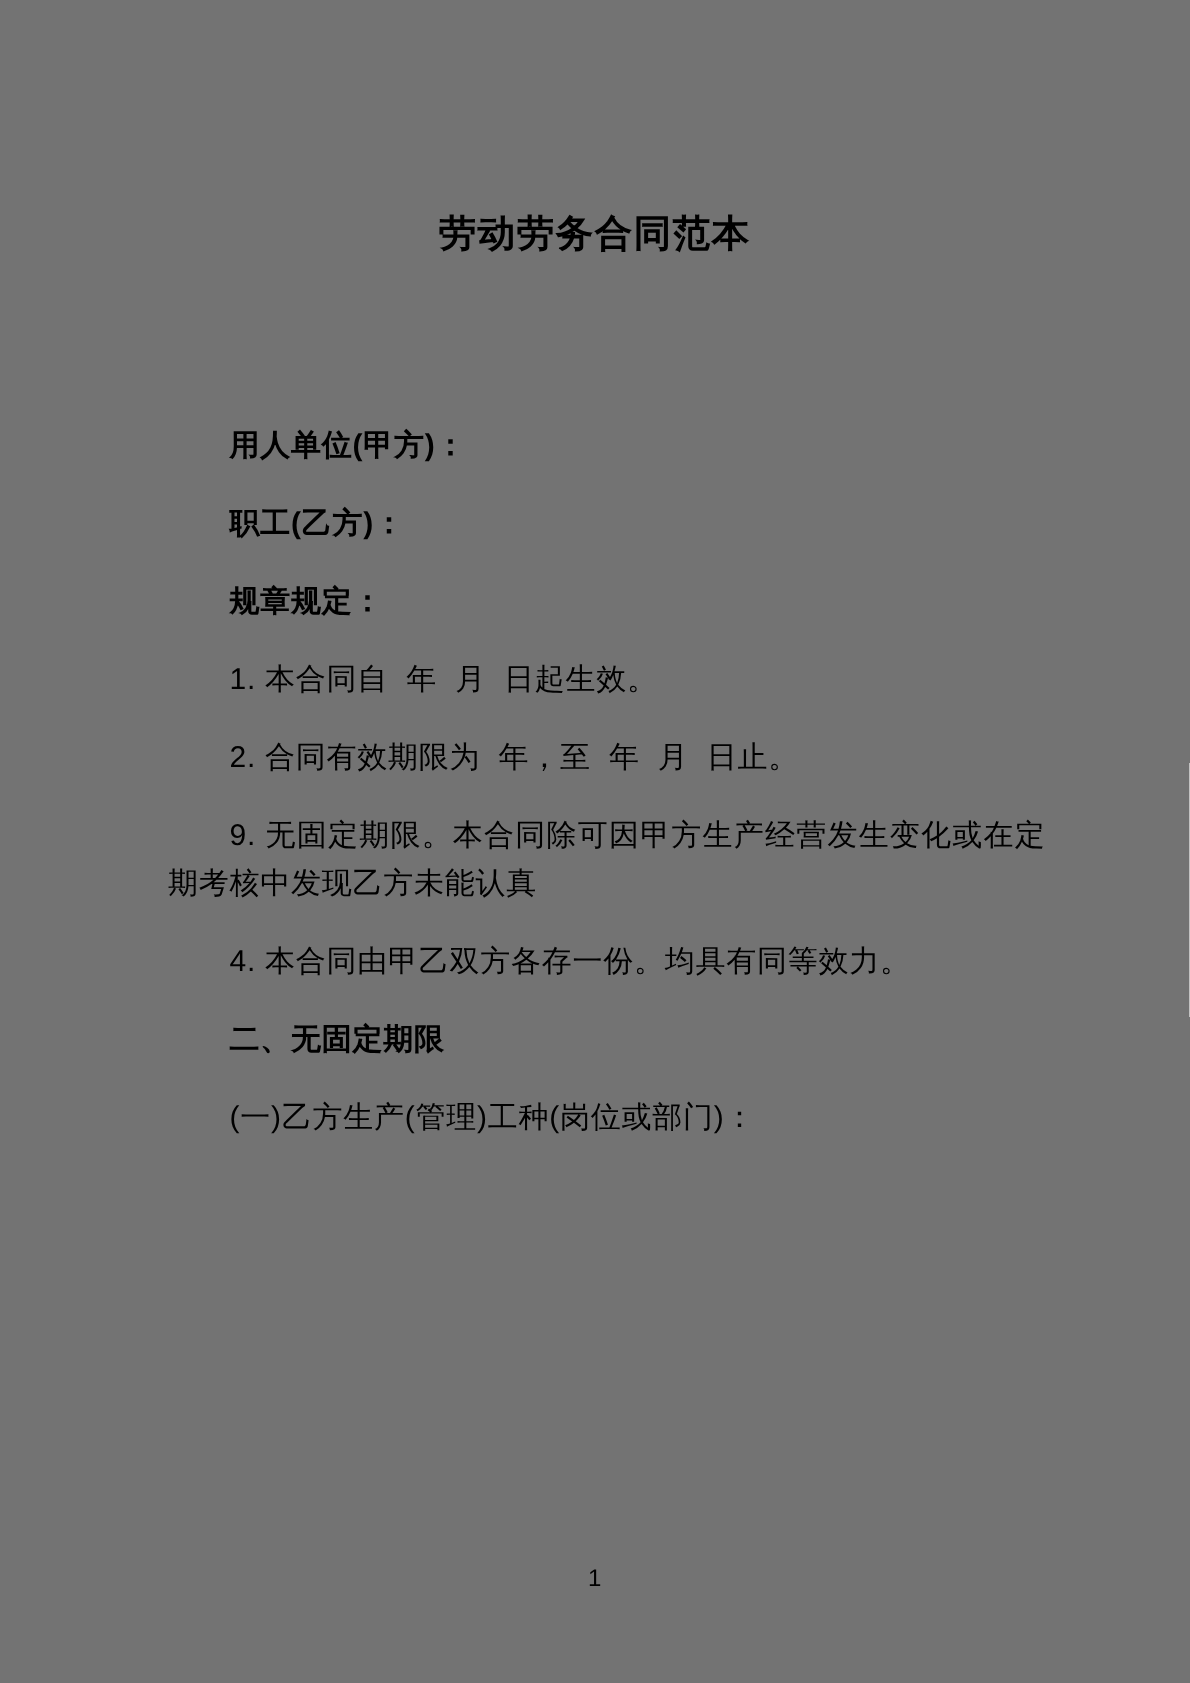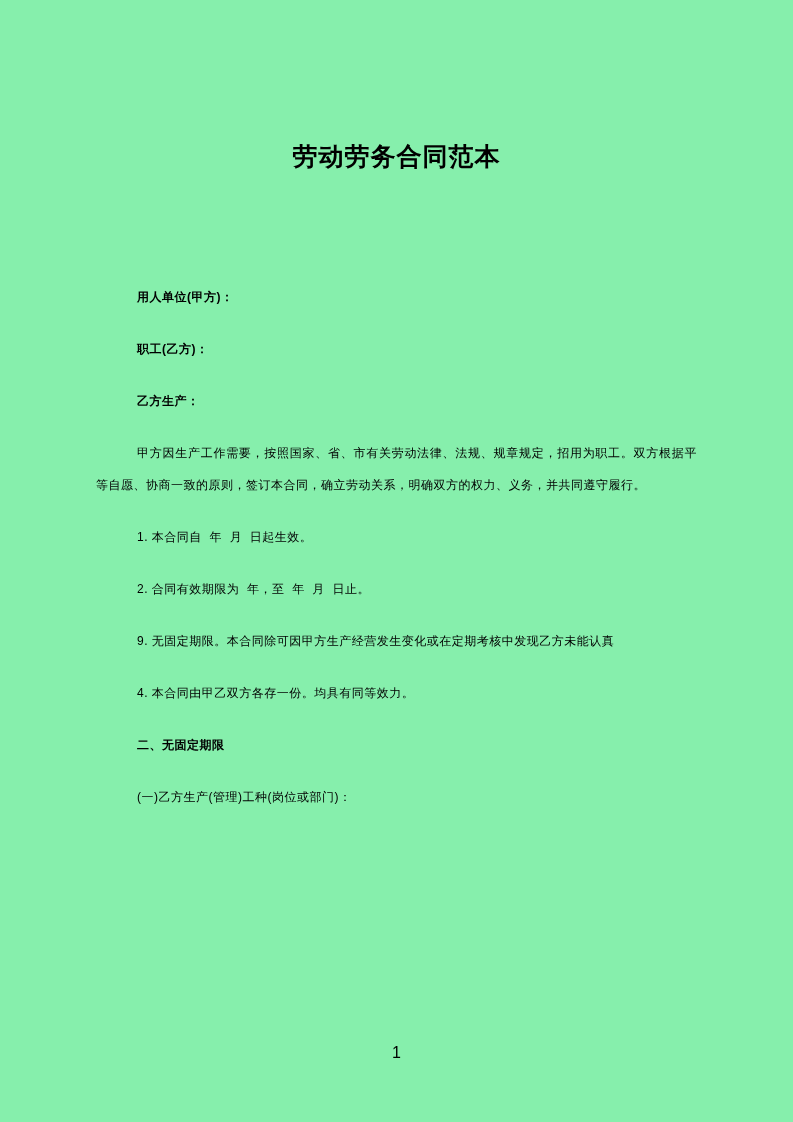--- a/index.html
+++ b/index.html
@@ -4,43 +4,43 @@
 <style>
   html, body {
     margin: 0;
     padding: 0;
     background: #ffffff;
   }
   .page {
     position: relative;
     width: 793px;
     height: 1122px;
-    background: #86efac;
+    background: #737373;
     color: #000000;
     font-family: "Liberation Sans", "DejaVu Sans", sans-serif;
     overflow: hidden;
   }
   .content {
     position: absolute;
     left: 96px;
     right: 96px;
     top: 0;
   }
   .doc-title {
     font-size: 25px;
     font-weight: bold;
     line-height: 32px;
     text-align: center;
     margin: 140px 0 109px 0;
     letter-spacing: 1px;
   }
   .para {
-    font-size: 12px;
+    font-size: 20px;
     line-height: 32px;
-    margin: 0 0 20px 0;
+    margin: 0 0 20px 16px;
     text-align: justify;
     text-indent: 41px;
     white-space: pre-wrap;
     letter-spacing: 0.5px;
   }
   .bold {
     font-weight: bold;
   }
   .page-number {
     position: absolute;
@@ -57,23 +57,22 @@
 
 <div class="page">
   <div class="content">
 
     <h1 class="doc-title">劳动劳务合同范本</h1>
 
     <p class="para bold">用人单位(甲方)：</p>
 
     <p class="para bold">职工(乙方)：</p>
 
-    <p class="para bold">乙方生产：</p>
+    <p class="para bold">规章规定：</p>
 
-    <p class="para">甲方因生产工作需要，按照国家、省、市有关劳动法律、法规、规章规定，招用为职工。双方根据平等自愿、协商一致的原则，签订本合同，确立劳动关系，明确双方的权力、义务，并共同遵守履行。</p>
 
 
     <p class="para">1. 本合同自  年  月  日起生效。</p>
 
     <p class="para">2. 合同有效期限为  年，至  年  月  日止。</p>
 
     <p class="para">9. 无固定期限。本合同除可因甲方生产经营发生变化或在定期考核中发现乙方未能认真</p>
 
 
     <p class="para">4. 本合同由甲乙双方各存一份。均具有同等效力。</p>

